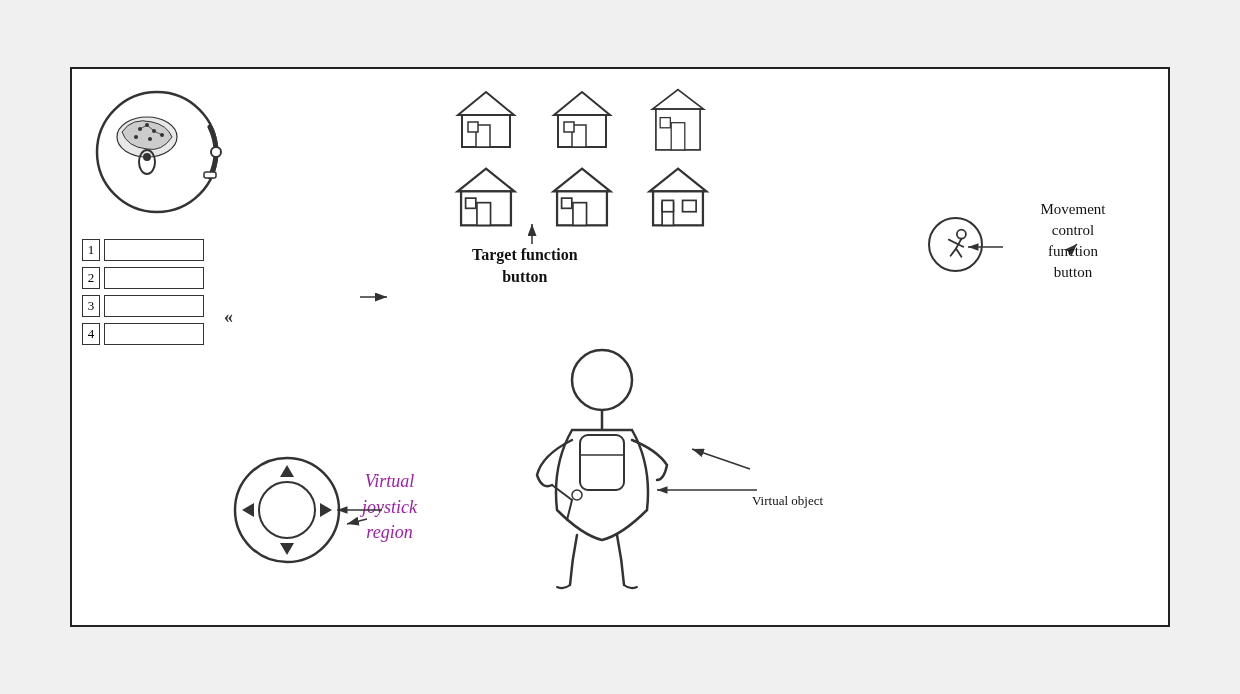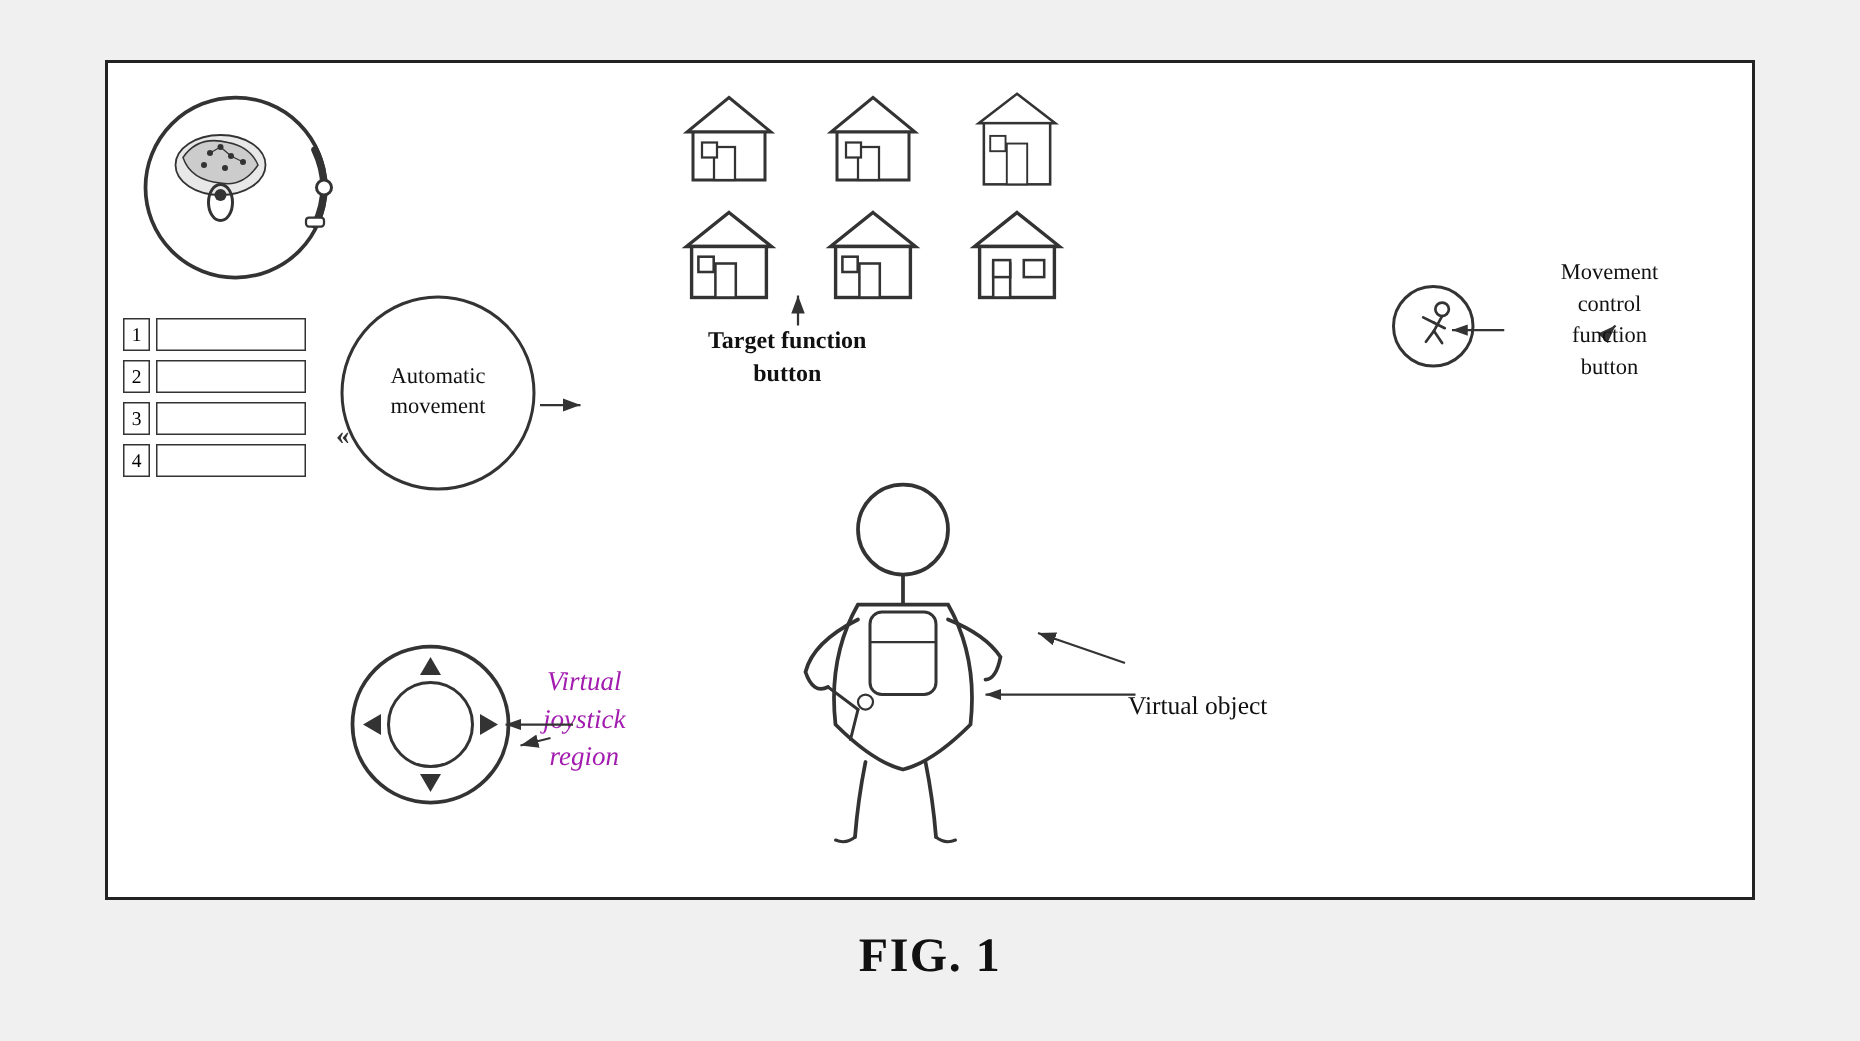--- a/index.html
+++ b/index.html
@@ -224,23 +224,20 @@
         <div class="slot-bar"></div>
       </div>
       <div class="slot-item">
         <div class="slot-num">4</div>
         <div class="slot-bar"></div>
       </div>
     </div>
 
     <div class="chevron">«</div>
 
-    <div class="auto-move-circle">
-      <span class="auto-move-text">Automatic<br>movement</span>
-    </div>
 
     <div style="position:absolute; top:215px; left:308px; font-size:14px; color:#111; white-space:nowrap;"></div>
 
     <div class="houses-area">
 
       <div class="houses-row">
 
         <svg class="house-svg" viewBox="0 0 68 68" xmlns="http://www.w3.org/2000/svg">
           <polygon points="34,5 62,28 6,28" fill="white" stroke="#333" stroke-width="2"></polygon>
           <rect x="10" y="28" width="48" height="32" fill="white" stroke="#333" stroke-width="2"></rect>
@@ -339,21 +336,21 @@
 
         <path d="M85,200 Q80,225 78,250" fill="none" stroke="#333" stroke-width="2.5" stroke-linecap="round"></path>
 
         <path d="M125,200 Q130,225 132,250" fill="none" stroke="#333" stroke-width="2.5" stroke-linecap="round"></path>
 
         <path d="M78,250 Q72,255 65,252" fill="none" stroke="#333" stroke-width="2" stroke-linecap="round"></path>
         <path d="M132,250 Q138,255 145,252" fill="none" stroke="#333" stroke-width="2" stroke-linecap="round"></path>
       </svg>
     </div>
 
-    <div style="position:absolute; bottom:115px; left:680px; font-size:17px; line-height:1.4; color:#111;">Virtual object</div>
+    <div style="position:absolute; bottom:115px; left:680px; font-size:13px; line-height:1.4; color:#111;">Virtual object</div>
 
     <svg style="position:absolute;bottom:120px;left:580px;width:110px;height:30px;pointer-events:none;" xmlns="http://www.w3.org/2000/svg">
       <defs>
         <marker id="ah3" markerWidth="7" markerHeight="5" refX="7" refY="2.5" orient="auto">
           <polygon points="0 0, 7 2.5, 0 5" fill="#333"></polygon>
         </marker>
       </defs>
       <line x1="105" y1="15" x2="5" y2="15" stroke="#333" stroke-width="1.5" marker-end="url(#ah3)"></line>
     </svg>
 
@@ -379,14 +376,13 @@
       <defs>
         <marker id="ah4" markerWidth="7" markerHeight="5" refX="7" refY="2.5" orient="auto">
           <polygon points="0 0, 7 2.5, 0 5" fill="#333"></polygon>
         </marker>
       </defs>
       <line x1="40" y1="10" x2="5" y2="10" stroke="#333" stroke-width="1.5" marker-end="url(#ah4)"></line>
     </svg>
 
   </div>
 
-  <div class="fig-caption">FIG. 1</div>
 </div>
 
 </body></html>

